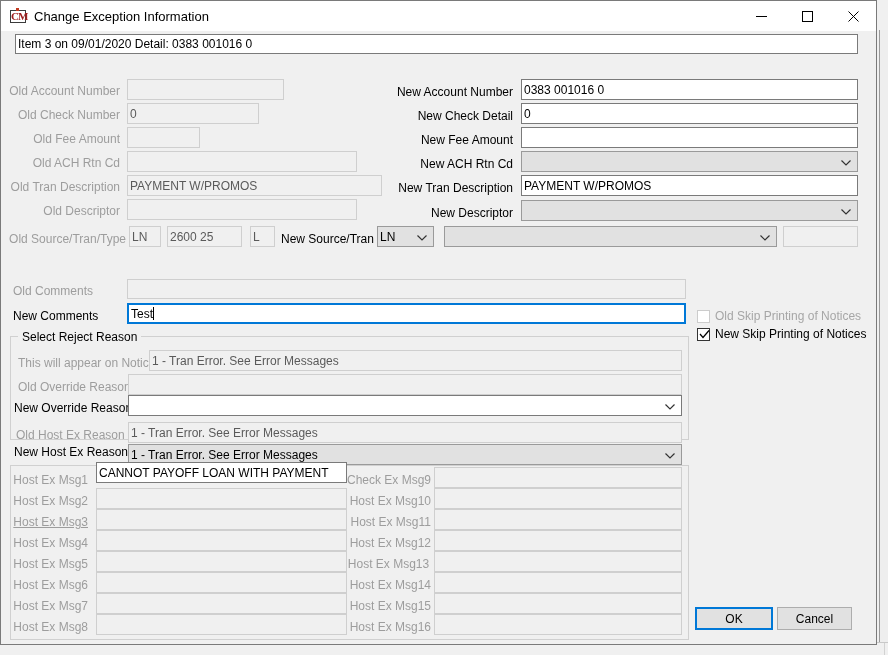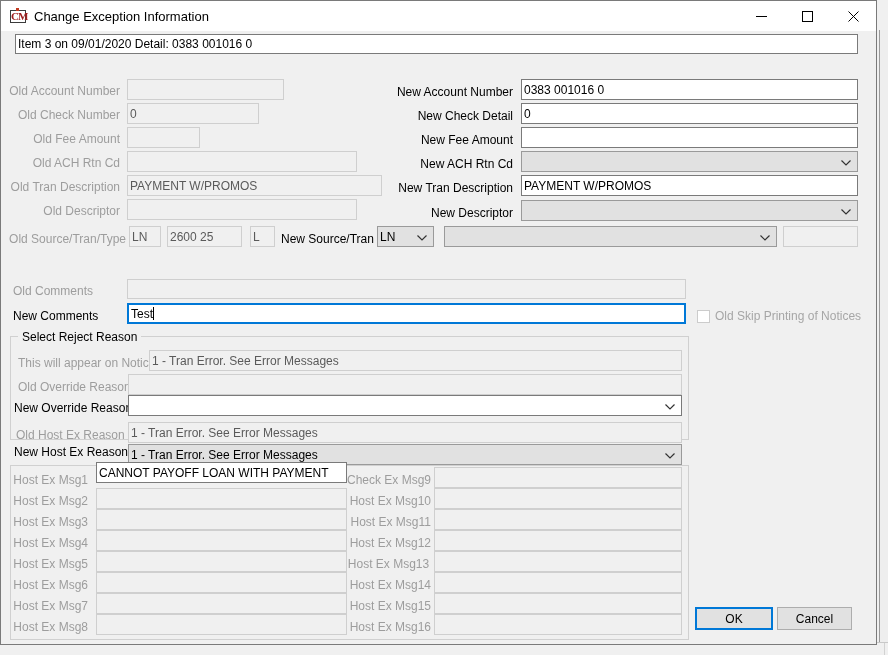--- a/index.html
+++ b/index.html
@@ -407,20 +407,30 @@
     <div class="lbl" style="left:12px; top:278px;">New Comments</div>
     <div class="tb focus" style="left:126px;top:272px;width:559px; height:21px;">
       <span>Test</span>
         <span class="caret"></span>
     </div>
 
     <div class="chk dis" style="left:696px; top:278px;">
       <span class="box"></span>
       <span class="txt">Old Skip Printing of Notices</span>
     </div>
+    <div class="chk" style="left:696px; top:296px;">
+      <span class="box">
+        <span class="tick">
+          <svg width="11" height="11" viewBox="0 0 11 11">
+              <polyline points="1,5 4,8.5 10,1.5" fill="none" stroke="#000" stroke-width="1.2"></polyline>
+            </svg>
+        </span>
+      </span>
+      <span class="txt">New Skip Printing of Notices</span>
+    </div>
 
     <div class="gb" style="left:9px; top:305px; width:679px; height:104px;"></div>
     <div class="gb-title" style="left:17px; top:299px;">Select Reject Reason</div>
 
     <div class="lbl dis" style="left:17px; top:325px;">This will appear on Notices</div>
     <div class="tb dis" style="left:148px;top:319px;width:533px; height:21px;">
         <span>1 - Tran Error. See Error Messages</span>
       </div>
 
     <div class="lbl dis" style="left:17px; top:349px;">Old Override Reason</div>
@@ -456,21 +466,21 @@
     <div class="gb" style="left:9px; top:434px; width:679px; height:175px;"></div>
 
     <div class="lbl dis r" style="left:10px; top:442px; width:77px;">Host Ex Msg1</div>
     <div class="tb" style="left:95px; top:431px; width:251px; height:21px;">
         <span>CANNOT PAYOFF LOAN WITH PAYMENT</span>
       </div>
     <div class="lbl dis r" style="left:10px; top:463px; width:77px;">Host Ex Msg2</div>
     <div class="tb dis" style="left:95px; top:457px; width:251px; height:21px;">
         <span></span>
       </div>
-    <div class="lbl dis r" style="left:10px; top:484px; width:77px;">Host Ex Msg3</div>
+    <div class="lbl dis r" style="left:10px; top:484px; width:77px;text-decoration:underline;">Host Ex Msg3</div>
     <div class="tb dis" style="left:95px; top:478px; width:251px; height:21px;">
         <span></span>
       </div>
     <div class="lbl dis r" style="left:10px; top:505px; width:77px;">Host Ex Msg4</div>
     <div class="tb dis" style="left:95px; top:499px; width:251px; height:21px;">
         <span></span>
       </div>
     <div class="lbl dis r" style="left:10px; top:526px; width:77px;">Host Ex Msg5</div>
     <div class="tb dis" style="left:95px; top:520px; width:251px; height:21px;">
         <span></span>

